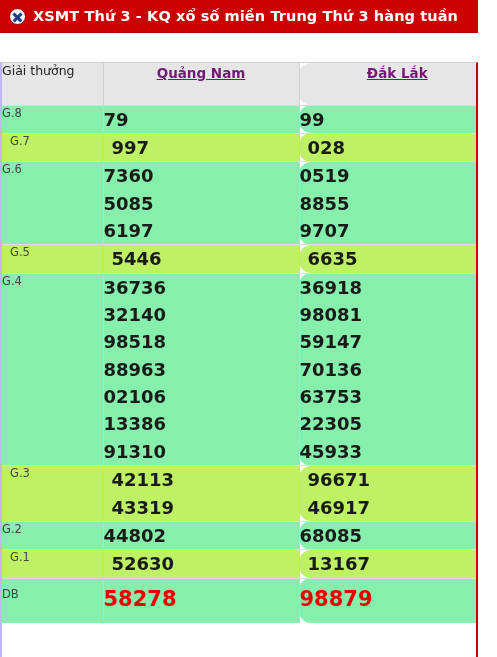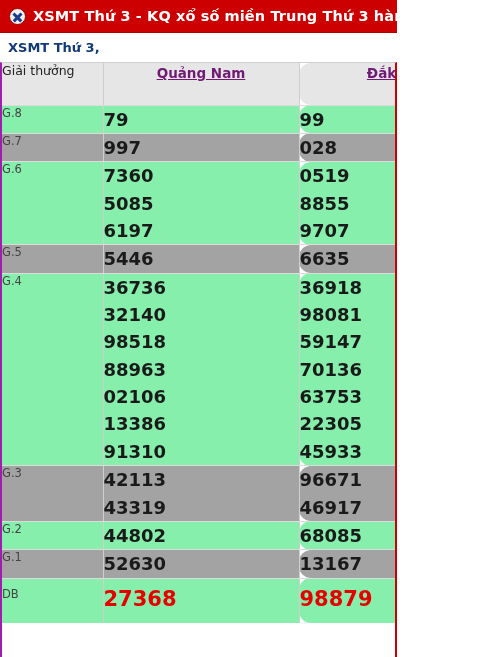--- a/index.html
+++ b/index.html
@@ -6,21 +6,21 @@
   html, body {
     margin: 0; padding: 0;
     background: #ffffff;
   }
   body {
     width: 497px; height: 657px;
     font-family: "DejaVu Sans", "Liberation Sans", sans-serif;
     overflow: hidden;
   }
   .widget {
-    width: 397px; height: 657px;
+    width: 478px; height: 657px;
     background: #ffffff;
     display: flex;
     flex-direction: column;
   }
 
   
   .titlebar {
     background: #cc0000;
     height: 33px;
     flex: 0 0 33px;
@@ -71,21 +71,21 @@
     color: #9b1111;
     text-decoration: underline;
     white-space: nowrap;
     margin-left: 4px;
     cursor: pointer;
   }
 
   
   .table-wrap {
     flex: 1 1 auto;
-    border-left: 2px solid #a21caf;
+    border-left: 2px solid #c4b5fd;
     border-right: 2px solid #cc0000;
     border-top: 1px solid #cfcfcf;
     background: #ffffff;
     overflow: hidden;
   }
   table.results {
     width: 100%;
     border-collapse: collapse;
     table-layout: fixed;
   }
@@ -115,21 +115,21 @@
   }
   th.prov-head { text-align: center; }
   th.prov-head .prov-link {
     color: #701a75;
     font-size: 13.5px;
     font-weight: bold;
     text-decoration: underline;
     cursor: pointer;
   }
 
-  tbody tr.shade td { background: #a3a3a3; }
+  tbody tr.shade td { background: #bef264; padding-left: 8px; }
   tbody tr.plain td { background: #86efac; }
 
   td.prize-cell {
     font-size: 11.5px;
     color: #444444;
     text-align: left;
     padding: 7px 0 0 10px;
     white-space: nowrap;
   }
   td.num-cell {
@@ -154,21 +154,20 @@
 <body>
 
 <div class="widget">
 
   <div class="titlebar">
     <span class="logo-icon"></span>
     <span class="title-text">XSMT Thứ 3 - KQ xổ số miền Trung Thứ 3 hàng tuần</span>
   </div>
 
   <div class="subtitle">
-    <span class="plain">XSMT Thứ 3,</span>
   </div>
 
   <div class="table-wrap">
     <table class="results">
       <colgroup>
         <col class="c-prize">
           <col class="c-prov">
           <col class="c-prov">
       </colgroup>
       <thead>
@@ -269,21 +268,21 @@
             <td class="num-cell">
               <span class="n">52630</span>
             </td>
             <td class="num-cell">
               <span class="n">13167</span>
             </td>
           </tr>
           <tr class="plain db">
             <td class="prize-cell">DB</td>
             <td class="num-cell">
-              <span class="n">27368</span>
+              <span class="n">58278</span>
             </td>
             <td class="num-cell">
               <span class="n">98879</span>
             </td>
           </tr>
         </tbody>
     </table>
   </div>
 
 </div>

